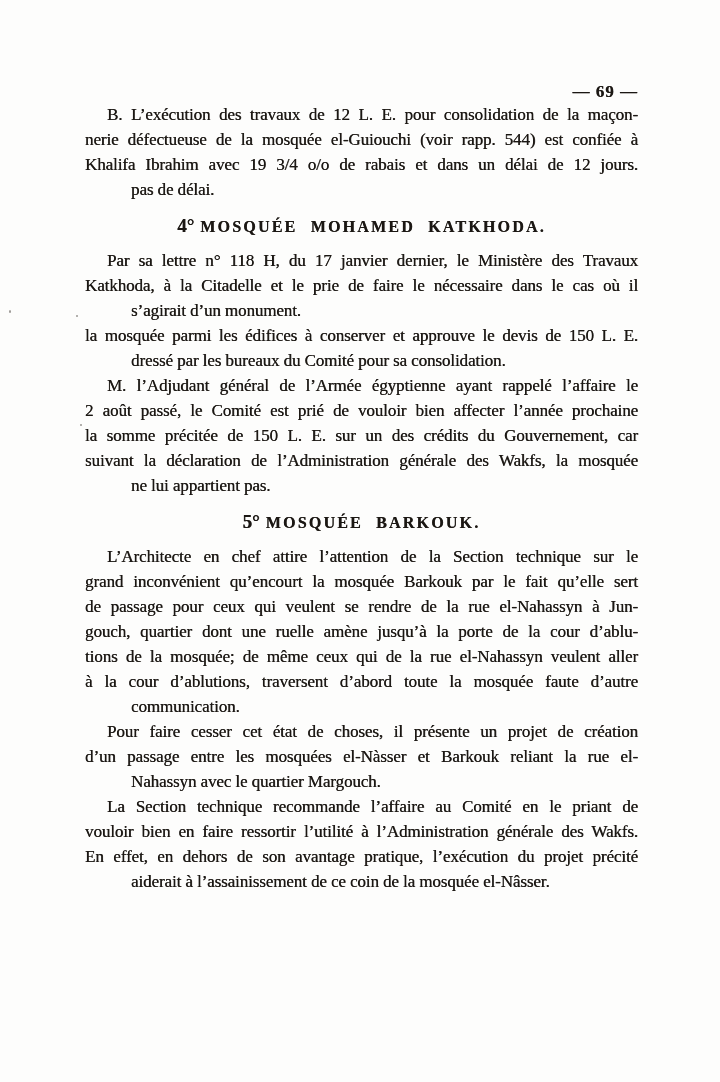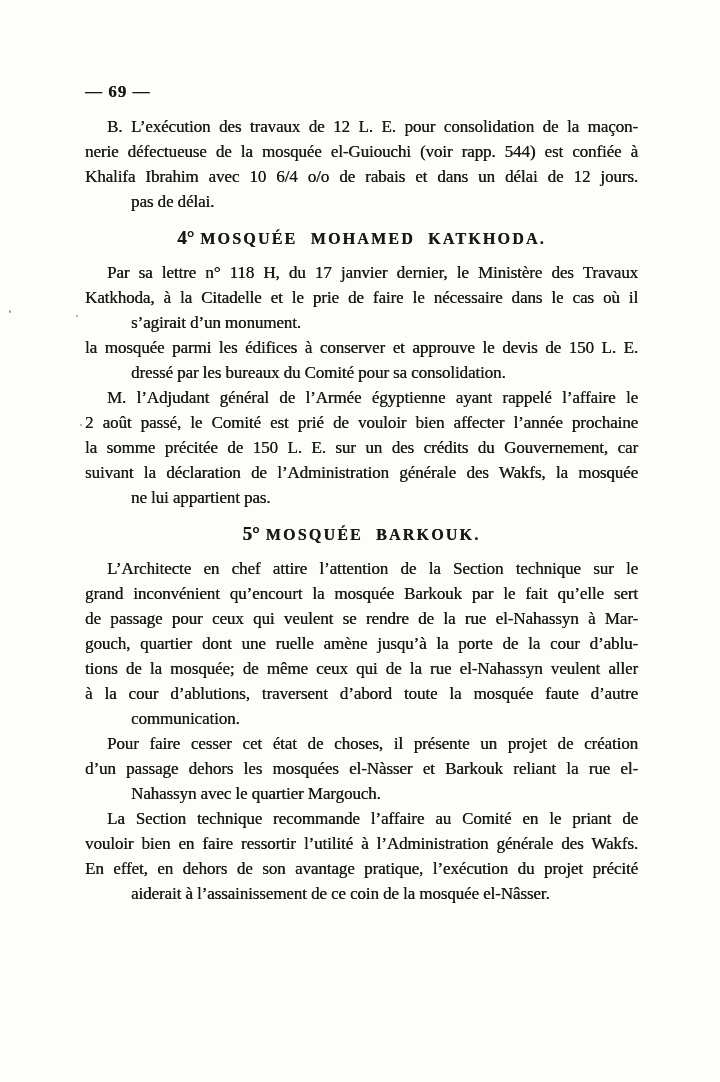--- a/index.html
+++ b/index.html
@@ -16,25 +16,24 @@
     font-family: "Liberation Serif", "DejaVu Serif", serif;
     color: #1b1713;
   }
   .text-block {
     position: absolute;
     left: 85px;
     top: 82px;
     width: 553px;
   }
   .page-number {
-    text-align: left;
+    text-align: right;
     font-size: 17px;
     font-weight: bold;
     letter-spacing: 1px;
-    margin-bottom: 12px;
     text-shadow: 0.3px 0 0 rgba(27,23,19,0.8);
   }
   .para { margin: 0; }
   .ln {
     font-size: 17px;
     line-height: 25px;
     letter-spacing: -0.1px;
     text-align: justify;
     text-align-last: justify;
     white-space: normal;
@@ -75,21 +74,21 @@
   <div class="speck" style="left:76px; top:315px; width:2px; height:2px;"></div>
   <div class="speck" style="left:80px; top:424px; width:2px; height:2px;"></div>
 
   <div class="text-block">
 
     <div class="page-number">— 69 —</div>
 
     <div class="para">
       <div class="ln ind">B. L’exécution des travaux de 12 L. E. pour consolidation de la maçon-</div>
       <div class="ln">nerie défectueuse de la mosquée el-Guiouchi (voir rapp. 544) est confiée à</div>
-      <div class="ln">Khalifa Ibrahim avec 10 6/4 o/o de rabais et dans un délai de 12 jours.</div>
+      <div class="ln">Khalifa Ibrahim avec 19 3/4 o/o de rabais et dans un délai de 12 jours.</div>
       <div class="ln end">pas de délai.</div>
     </div>
 
     <div class="sec-heading">
       <span class="sec-ordinal">4°</span><span class="sec-title">MOSQUÉE MOHAMED KATKHODA.</span>
     </div>
 
     <div class="para">
       <div class="ln ind">Par sa lettre n° 118 H, du 17 janvier dernier, le Ministère des Travaux</div>
       <div class="ln">Katkhoda, à la Citadelle et le prie de faire le nécessaire dans le cas où il</div>
@@ -109,30 +108,30 @@
       <div class="ln end">ne lui appartient pas.</div>
     </div>
 
     <div class="sec-heading">
       <span class="sec-ordinal">5°</span><span class="sec-title">MOSQUÉE BARKOUK.</span>
     </div>
 
     <div class="para">
       <div class="ln ind">L’Architecte en chef attire l’attention de la Section technique sur le</div>
       <div class="ln">grand inconvénient qu’encourt la mosquée Barkouk par le fait qu’elle sert</div>
-      <div class="ln">de passage pour ceux qui veulent se rendre de la rue el-Nahassyn à Mar-</div>
+      <div class="ln">de passage pour ceux qui veulent se rendre de la rue el-Nahassyn à Jun-</div>
       <div class="ln">gouch, quartier dont une ruelle amène jusqu’à la porte de la cour d’ablu-</div>
       <div class="ln">tions de la mosquée; de même ceux qui de la rue el-Nahassyn veulent aller</div>
       <div class="ln">à la cour d’ablutions, traversent d’abord toute la mosquée faute d’autre</div>
       <div class="ln end">communication.</div>
     </div>
 
     <div class="para">
       <div class="ln ind">Pour faire cesser cet état de choses, il présente un projet de création</div>
-      <div class="ln">d’un passage dehors les mosquées el-Nàsser et Barkouk reliant la rue el-</div>
+      <div class="ln">d’un passage entre les mosquées el-Nàsser et Barkouk reliant la rue el-</div>
       <div class="ln end">Nahassyn avec le quartier Margouch.</div>
     </div>
 
     <div class="para">
       <div class="ln ind">La Section technique recommande l’affaire au Comité en le priant de</div>
       <div class="ln">vouloir bien en faire ressortir l’utilité à l’Administration générale des Wakfs.</div>
       <div class="ln">En effet, en dehors de son avantage pratique, l’exécution du projet précité</div>
       <div class="ln end">aiderait à l’assainissement de ce coin de la mosquée el-Nâsser.</div>
     </div>
 

